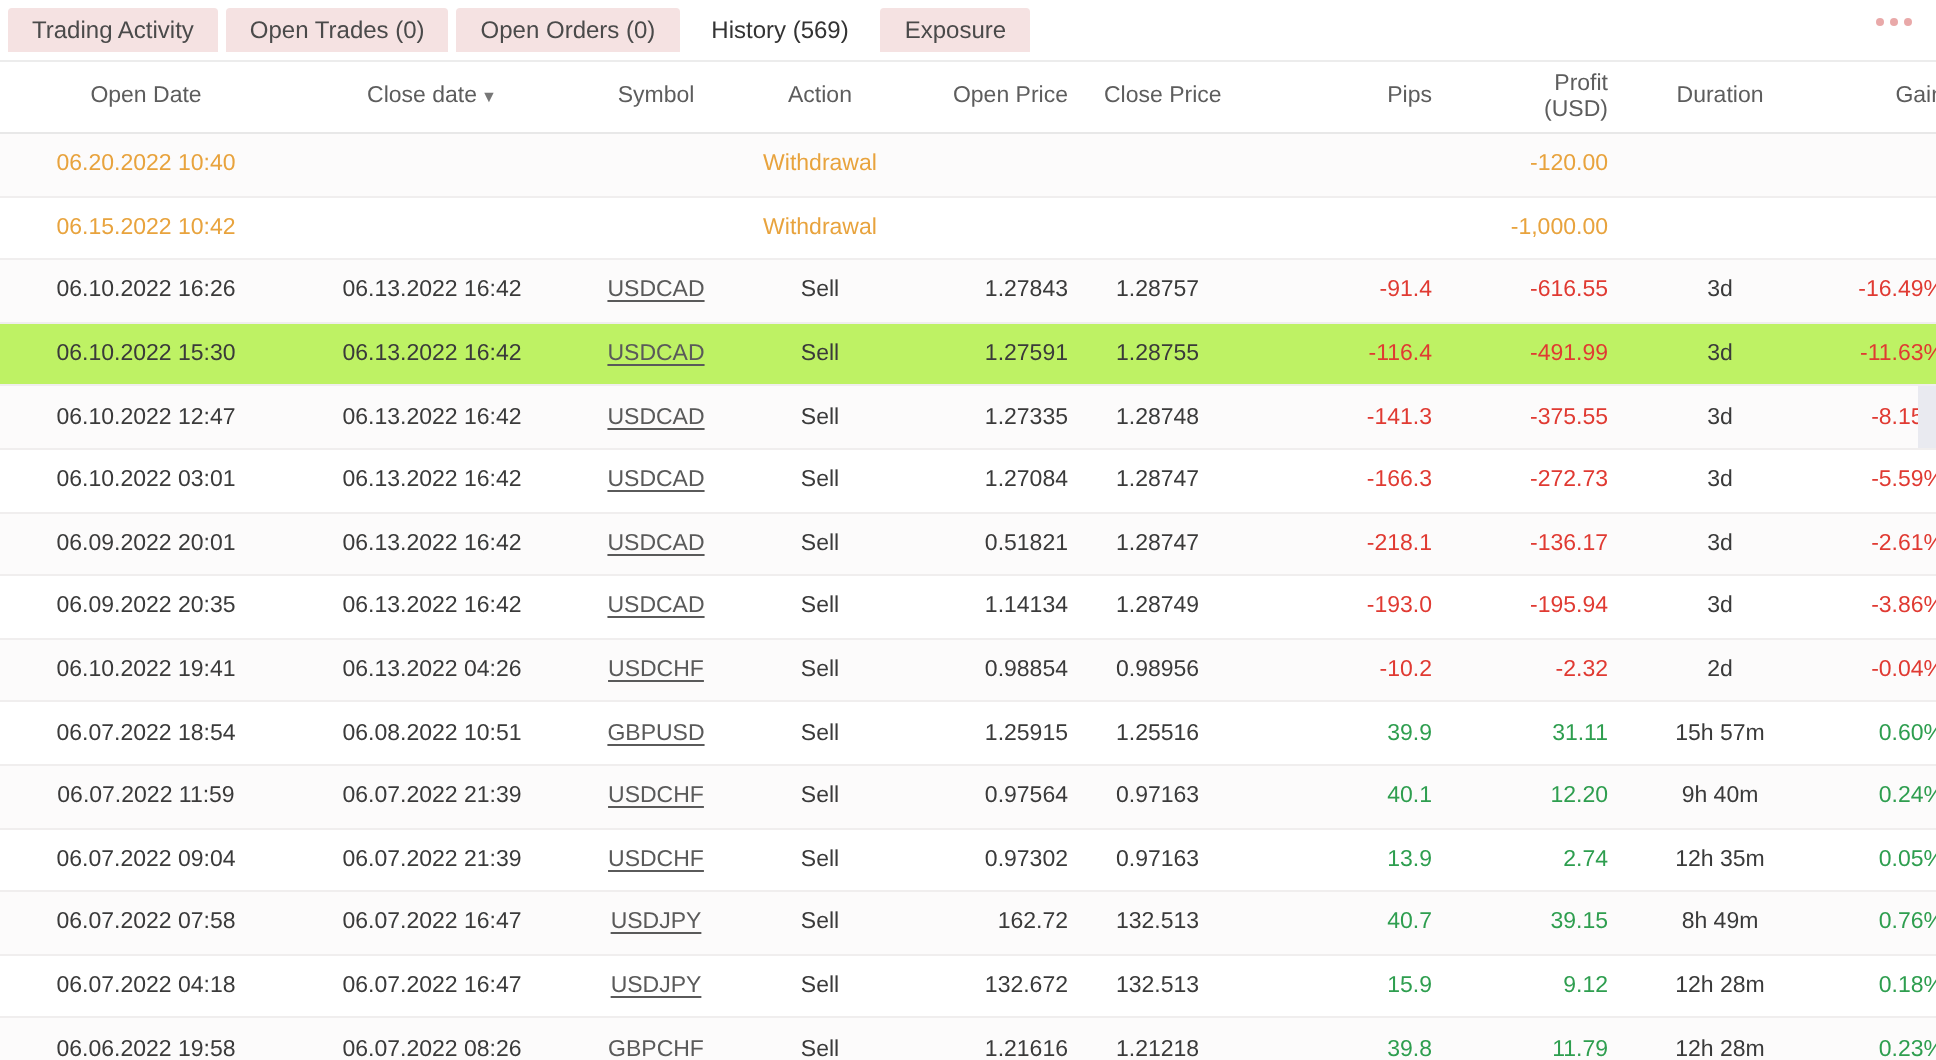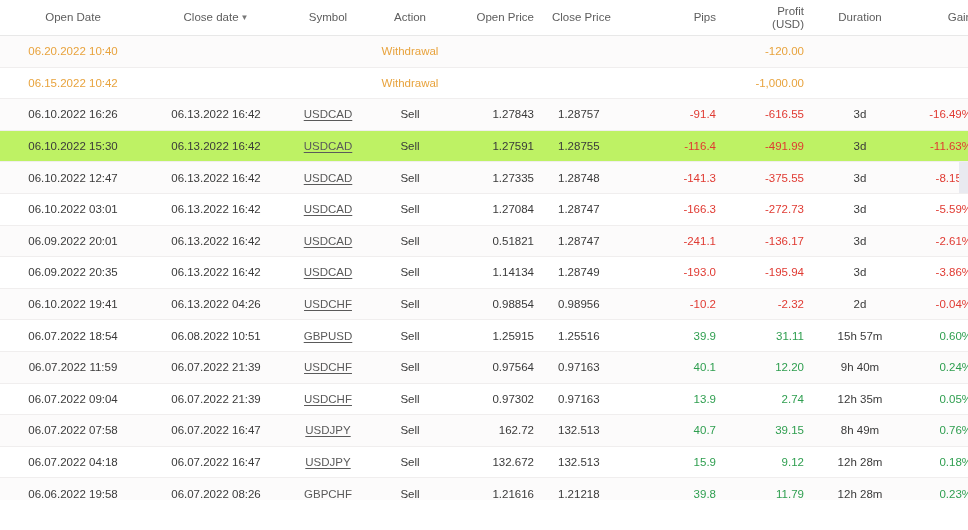--- a/index.html
+++ b/index.html
@@ -96,20 +96,34 @@
   .scrollhint{
     position:absolute;right:0;top:162px;width:9px;height:31px;
     background:#e9eaf0;
   }
 </style>
 </head>
 <body>
 
 <div class="app">
 
+  <div class="tabbar">
+    <div id="tabs-host" style="display:flex;align-items:flex-start;">
+        <div class="tab">Trading Activity</div>
+        <div class="tab">Open Trades (0)</div>
+        <div class="tab">Open Orders (0)</div>
+        <div class="tab active">History (569)</div>
+        <div class="tab">Exposure</div>
+      </div>
+    <div class="dots">
+      <i></i>
+      <i></i>
+      <i></i>
+    </div>
+  </div>
 
   <div class="tablewrap">
     <table>
       <thead>
         <tr>
           <th class="c-opendate">
             <span class="hdr">Open Date</span>
           </th>
           <th class="c-closedate">
             <span class="hdr"><span>Close date</span><span class="sortcaret">▼</span></span>
@@ -215,21 +229,21 @@
             <td class="c-duration">3d</td>
             <td class="c-gain neg">-5.59%</td>
           </tr>
           <tr class="alt ">
             <td class="c-opendate">06.09.2022 20:01</td>
             <td class="c-closedate">06.13.2022 16:42</td>
             <td class="c-symbol"><span class="sym">USDCAD</span></td>
             <td class="c-action">Sell</td>
             <td class="c-openprice">0.51821</td>
             <td class="c-closeprice">1.28747</td>
-            <td class="c-pips neg">-241.1</td>
+            <td class="c-pips neg">-218.1</td>
             <td class="c-profit neg">-136.17</td>
             <td class="c-duration">3d</td>
             <td class="c-gain neg">-2.61%</td>
           </tr>
           <tr class="">
             <td class="c-opendate">06.09.2022 20:35</td>
             <td class="c-closedate">06.13.2022 16:42</td>
             <td class="c-symbol"><span class="sym">USDCAD</span></td>
             <td class="c-action">Sell</td>
             <td class="c-openprice">1.14134</td>

